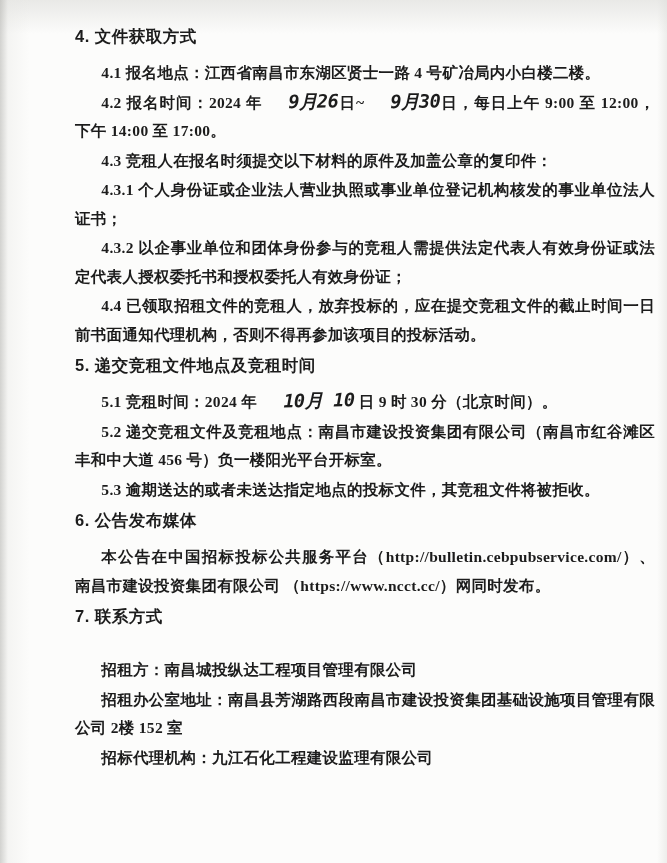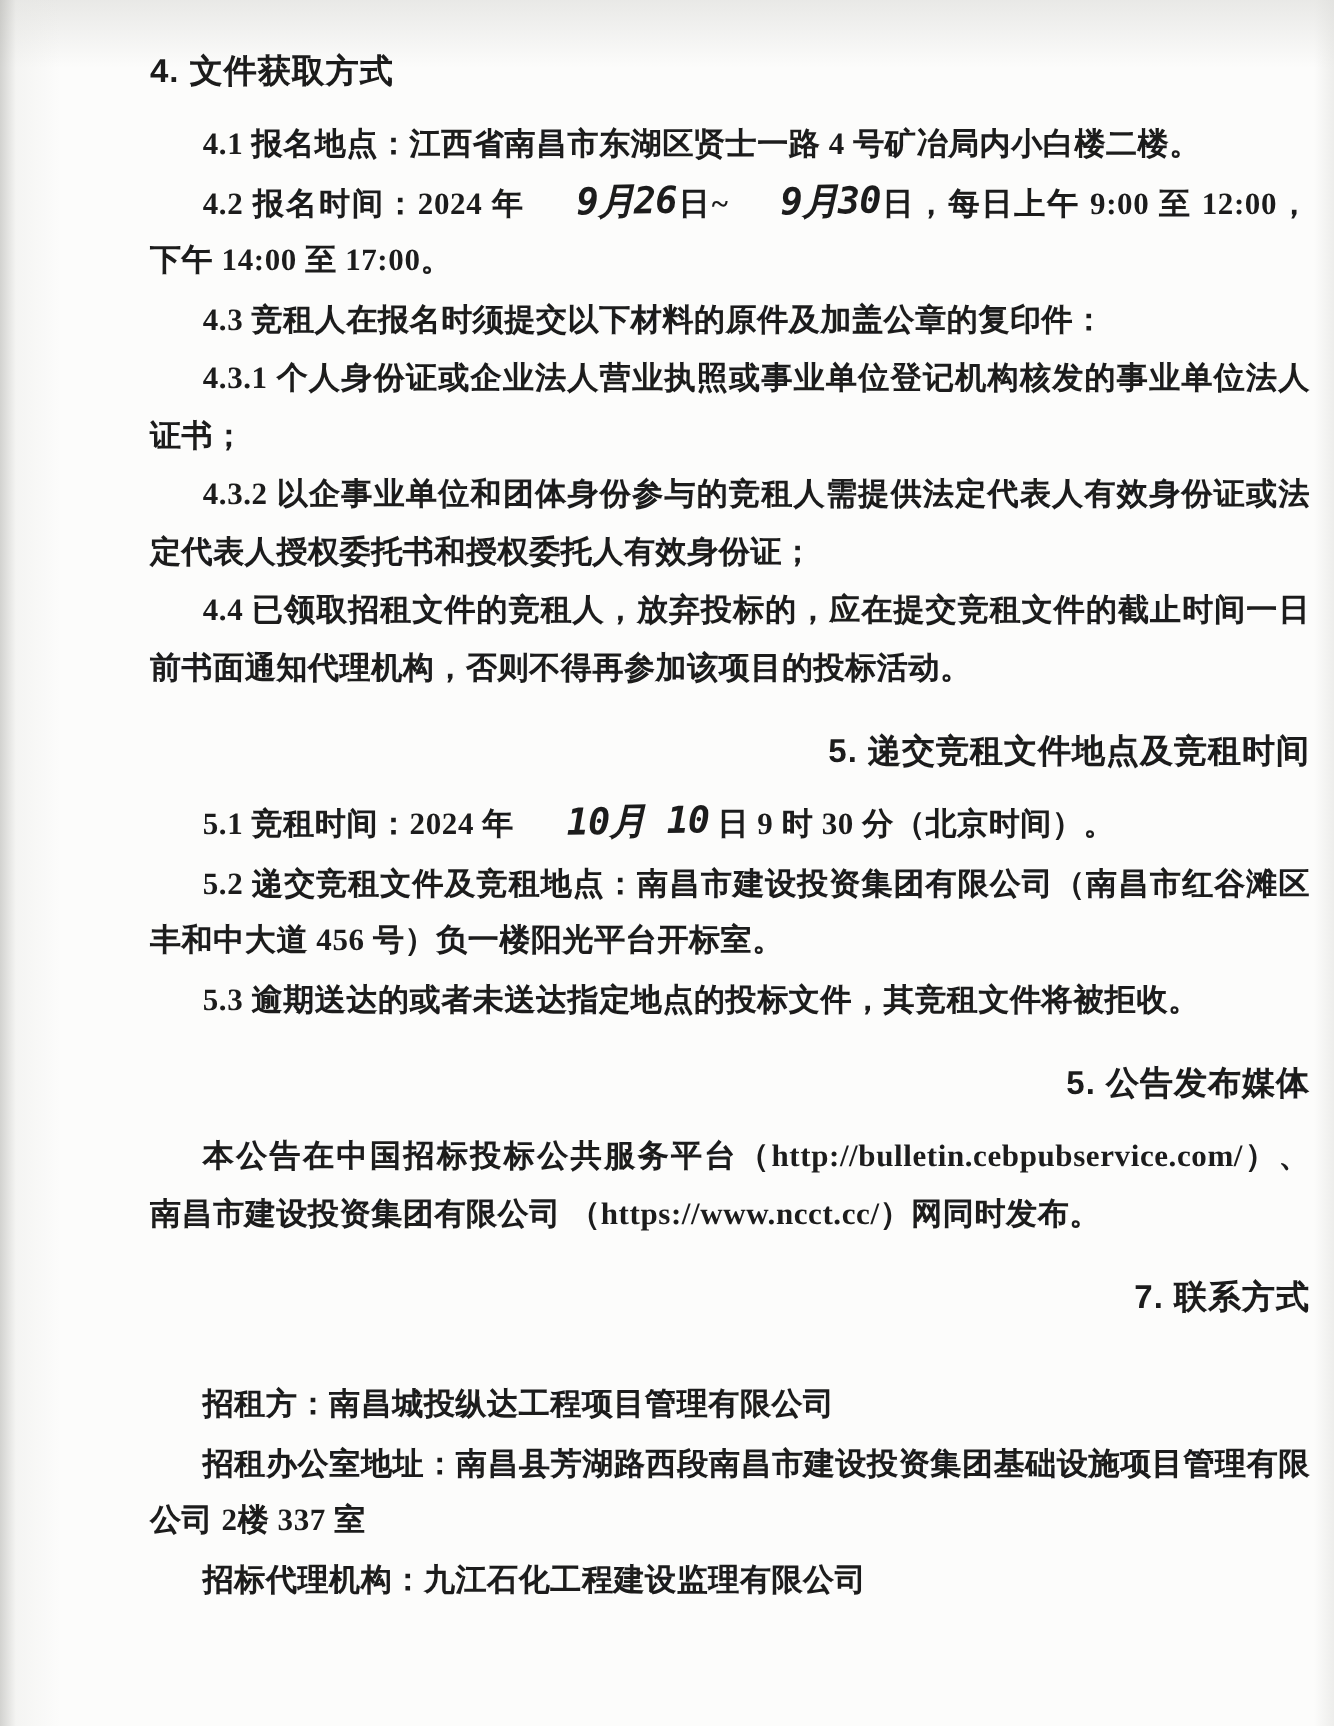--- a/index.html
+++ b/index.html
@@ -22,21 +22,21 @@
     padding: 24px 12px 0 75px;
   }
   .hd {
     font-family: "Liberation Sans", sans-serif;
     font-size: 16.5px;
     font-weight: 700;
     letter-spacing: 0.5px;
     margin: 0 0 11px 0;
     line-height: 24px;
   }
-  .hd.mt { margin-top: 15px; text-align: right; }
+  .hd.mt { margin-top: 4px; }
   .para {
     font-size: 15.5px;
     font-weight: 600;
     line-height: 28.5px;
     text-align: justify;
     text-indent: 1.7em;
     margin: 0 0 1px 0;
     letter-spacing: 0.3px;
   }
   .hand {
@@ -70,28 +70,28 @@
   </section>
 
   <section>
     <h2 class="hd mt">5. 递交竞租文件地点及竞租时间</h2>
     <p class="para"><span>5.1 竞租时间：2024 年</span><span class="hand">10月 10</span><span> 日 9 时 30 分（北京时间）。</span></p>
     <p class="para">5.2 递交竞租文件及竞租地点：南昌市建设投资集团有限公司（南昌市红谷滩区丰和中大道 456 号）负一楼阳光平台开标室。</p>
     <p class="para">5.3 逾期送达的或者未送达指定地点的投标文件，其竞租文件将被拒收。</p>
   </section>
 
   <section>
-    <h2 class="hd mt">5. 公告发布媒体</h2>
+    <h2 class="hd mt">6. 公告发布媒体</h2>
     <p class="para">本公告在中国招标投标公共服务平台（http://bulletin.cebpubservice.com/）、 南昌市建设投资集团有限公司 （https://www.ncct.cc/）网同时发布。</p>
   </section>
 
   <section>
     <h2 class="hd mt">7. 联系方式</h2>
     <p class="para" style="margin-top:28px">招租方：南昌城投纵达工程项目管理有限公司</p>
-    <p class="para">招租办公室地址：南昌县芳湖路西段南昌市建设投资集团基础设施项目管理有限公司 2楼 337 室</p>
+    <p class="para">招租办公室地址：南昌县芳湖路西段南昌市建设投资集团基础设施项目管理有限公司 2楼 152 室</p>
     <p class="para">招标代理机构：九江石化工程建设监理有限公司</p>
 
   </section>
 
   <div class="noise">
     
     
     
   </div>
 

